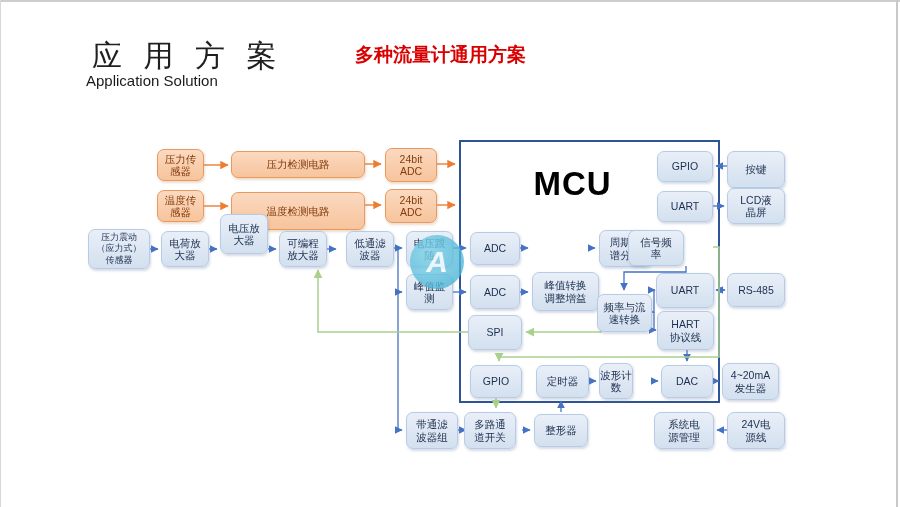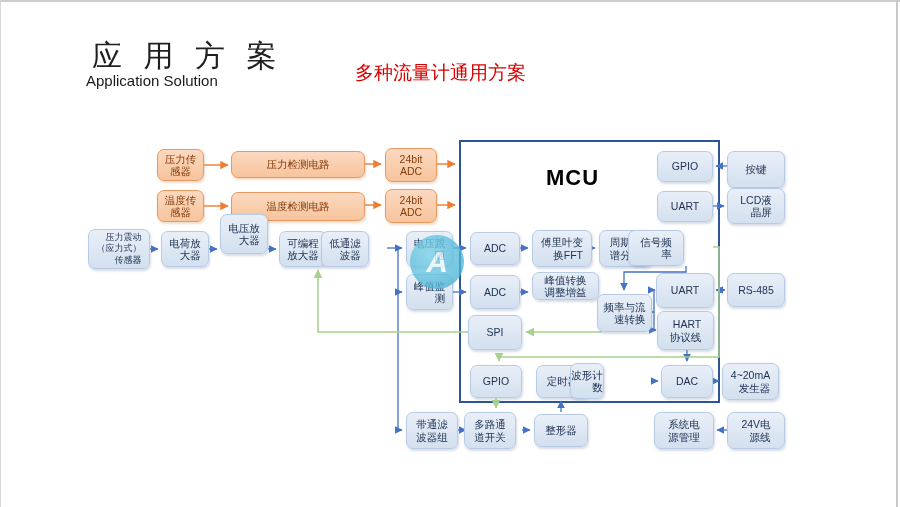--- a/index.html
+++ b/index.html
@@ -8,33 +8,33 @@
 
   
   .frame-top{position:absolute;left:0;top:0;width:900px;height:2px;background:#cdcdcd;}
   .frame-left{position:absolute;left:0;top:0;width:1px;height:507px;background:#d8d8d8;}
   .frame-right{position:absolute;left:896px;top:0;width:2px;height:507px;background:#c9c9c9;}
 
   
   .title-cn{position:absolute;left:92px;top:36px;font-family:"Liberation Serif","DejaVu Serif",serif;
             font-size:30px;font-weight:normal;color:#1f1f1f;letter-spacing:7px;white-space:nowrap;}
   .title-en{position:absolute;left:86px;top:72px;font-size:15px;color:#1a1a1a;}
-  .headline{position:absolute;left:355px;top:60px;font-size:19px;font-weight:normal;color:#d90000;white-space:nowrap;}
+  .headline{position:absolute;left:355px;top:42px;font-size:19px;font-weight:bold;color:#d90000;white-space:nowrap;}
 
   
   .bx{position:absolute;box-sizing:border-box;border-radius:7px;display:flex;align-items:center;justify-content:center;
       text-align:center;white-space:pre-line;font-size:10.5px;line-height:1.18;z-index:3;
       box-shadow:1px 1.5px 2.5px rgba(120,140,170,.30);}
-  .bb{background:linear-gradient(#e9eff8,#d3e0ef);border:1px solid #b7cbe5;color:#1c2f4f;text-align:right;}
+  .bb{background:linear-gradient(#e9eff8,#d3e0ef);border:1px solid #b7cbe5;color:#1c2f4f;}
   .ob{background:linear-gradient(#fbd9c0,#f7c49c);border:1px solid #e8995f;color:#843c0c;box-shadow:1px 1.5px 2.5px rgba(190,140,90,.30);}
   .tiny{font-size:9px;line-height:1.25;}
 
   .mcu-rect{position:absolute;left:459px;top:140px;width:261px;height:263px;box-sizing:border-box;
             border:2px solid #2e5496;background:transparent;z-index:1;}
-  .mcu-label{position:absolute;left:460px;top:165px;width:225px;text-align:center;font-size:22px;
+  .mcu-label{position:absolute;left:460px;top:165px;width:225px;text-align:center;font-size:33px;
              font-weight:600;color:#000;letter-spacing:1px;z-index:2;}
 
   svg.wires{position:absolute;left:0;top:0;z-index:2;pointer-events:none;}
   .cO{stroke:#ed7d31;stroke-width:1.4;fill:none;}
   .cB{stroke:#4472c4;stroke-width:1.3;fill:none;}
   .cG{stroke:#a9d18e;stroke-width:1.5;fill:none;}
 
   .logo-mark{position:absolute;left:410px;top:235px;width:54px;height:54px;border-radius:50%;
              background:radial-gradient(circle at 35% 35%, #7fd4ea, #3aa9cf);opacity:.78;z-index:5;
              display:flex;align-items:center;justify-content:center;color:#f2fbff;font-size:30px;
@@ -121,61 +121,59 @@
     <path class="cG" d="M496,398 V408" marker-end="url(#mG)"></path>
   </svg>
 
   <div class="bx ob" style="left:157px;top:149px;width:47px;height:32px">压力传
 感器</div>
   <div class="bx ob" style="left:231px;top:151px;width:134px;height:27px">压力检测电路</div>
   <div class="bx ob" style="left:385px;top:148px;width:52px;height:34px">24bit
 ADC</div>
   <div class="bx ob" style="left:157px;top:190px;width:47px;height:32px">温度传
 感器</div>
-  <div class="bx ob" style="left:231px;top:192px;width:134px;height:29px">温度检测电路</div>
+  <div class="bx ob" style="left:231px;top:192px;width:134px;height:38px">温度检测电路</div>
   <div class="bx ob" style="left:385px;top:189px;width:52px;height:34px">24bit
 ADC</div>
 
   <div class="bx bb tiny" style="left:88px;top:229px;width:62px;height:40px">压力震动
 （应力式）
 传感器</div>
   <div class="bx bb" style="left:161px;top:231px;width:48px;height:36px">电荷放
 大器</div>
   <div class="bx bb" style="left:220px;top:214px;width:48px;height:40px">电压放
 大器</div>
   <div class="bx bb" style="left:279px;top:231px;width:48px;height:36px">可编程
 放大器</div>
-  <div class="bx bb" style="left:321px;top:231px;width:48px;height:36px">低通滤
+  <div class="bx bb" style="left:346px;top:231px;width:48px;height:36px">低通滤
 波器</div>
   <div class="bx bb" style="left:406px;top:231px;width:47px;height:36px">电压跟
 随</div>
   <div class="bx bb" style="left:406px;top:274px;width:47px;height:36px">峰值监
 测</div>
   <div class="bx bb" style="left:406px;top:412px;width:52px;height:37px">带通滤
 波器组</div>
 
   <div class="bx bb" style="left:470px;top:232px;width:50px;height:33px">ADC</div>
-  <div class="bx bb" style="left:532px;top:230px;width:60px;height:37px">傅里叶变
-换FFT</div>
   <div class="bx bb" style="left:599px;top:230px;width:53px;height:37px">周期图
 谱分析</div>
   <div class="bx bb" style="left:628px;top:230px;width:56px;height:36px">信号频
 率</div>
   <div class="bx bb" style="left:470px;top:275px;width:50px;height:34px">ADC</div>
-  <div class="bx bb" style="left:532px;top:272px;width:67px;height:28px">峰值转换
+  <div class="bx bb" style="left:532px;top:272px;width:67px;height:39px">峰值转换
 调整增益</div>
   <div class="bx bb" style="left:468px;top:315px;width:54px;height:35px">SPI</div>
   <div class="bx bb" style="left:597px;top:294px;width:55px;height:38px">频率与流
 速转换</div>
   <div class="bx bb" style="left:656px;top:273px;width:58px;height:35px">UART</div>
   <div class="bx bb" style="left:657px;top:311px;width:57px;height:39px">HART
 协议线</div>
   <div class="bx bb" style="left:470px;top:365px;width:52px;height:33px">GPIO</div>
   <div class="bx bb" style="left:536px;top:365px;width:53px;height:33px">定时器</div>
-  <div class="bx bb" style="left:570px;top:363px;width:34px;height:36px">波形计
+  <div class="bx bb" style="left:599px;top:363px;width:34px;height:36px">波形计
 数</div>
   <div class="bx bb" style="left:661px;top:365px;width:52px;height:33px">DAC</div>
 
   <div class="bx bb" style="left:657px;top:151px;width:56px;height:31px">GPIO</div>
   <div class="bx bb" style="left:727px;top:151px;width:58px;height:37px">按键</div>
   <div class="bx bb" style="left:657px;top:191px;width:56px;height:31px">UART</div>
   <div class="bx bb" style="left:727px;top:188px;width:58px;height:36px">LCD液
 晶屏</div>
   <div class="bx bb" style="left:727px;top:273px;width:58px;height:34px">RS-485</div>
   <div class="bx bb" style="left:722px;top:363px;width:57px;height:37px">4~20mA

